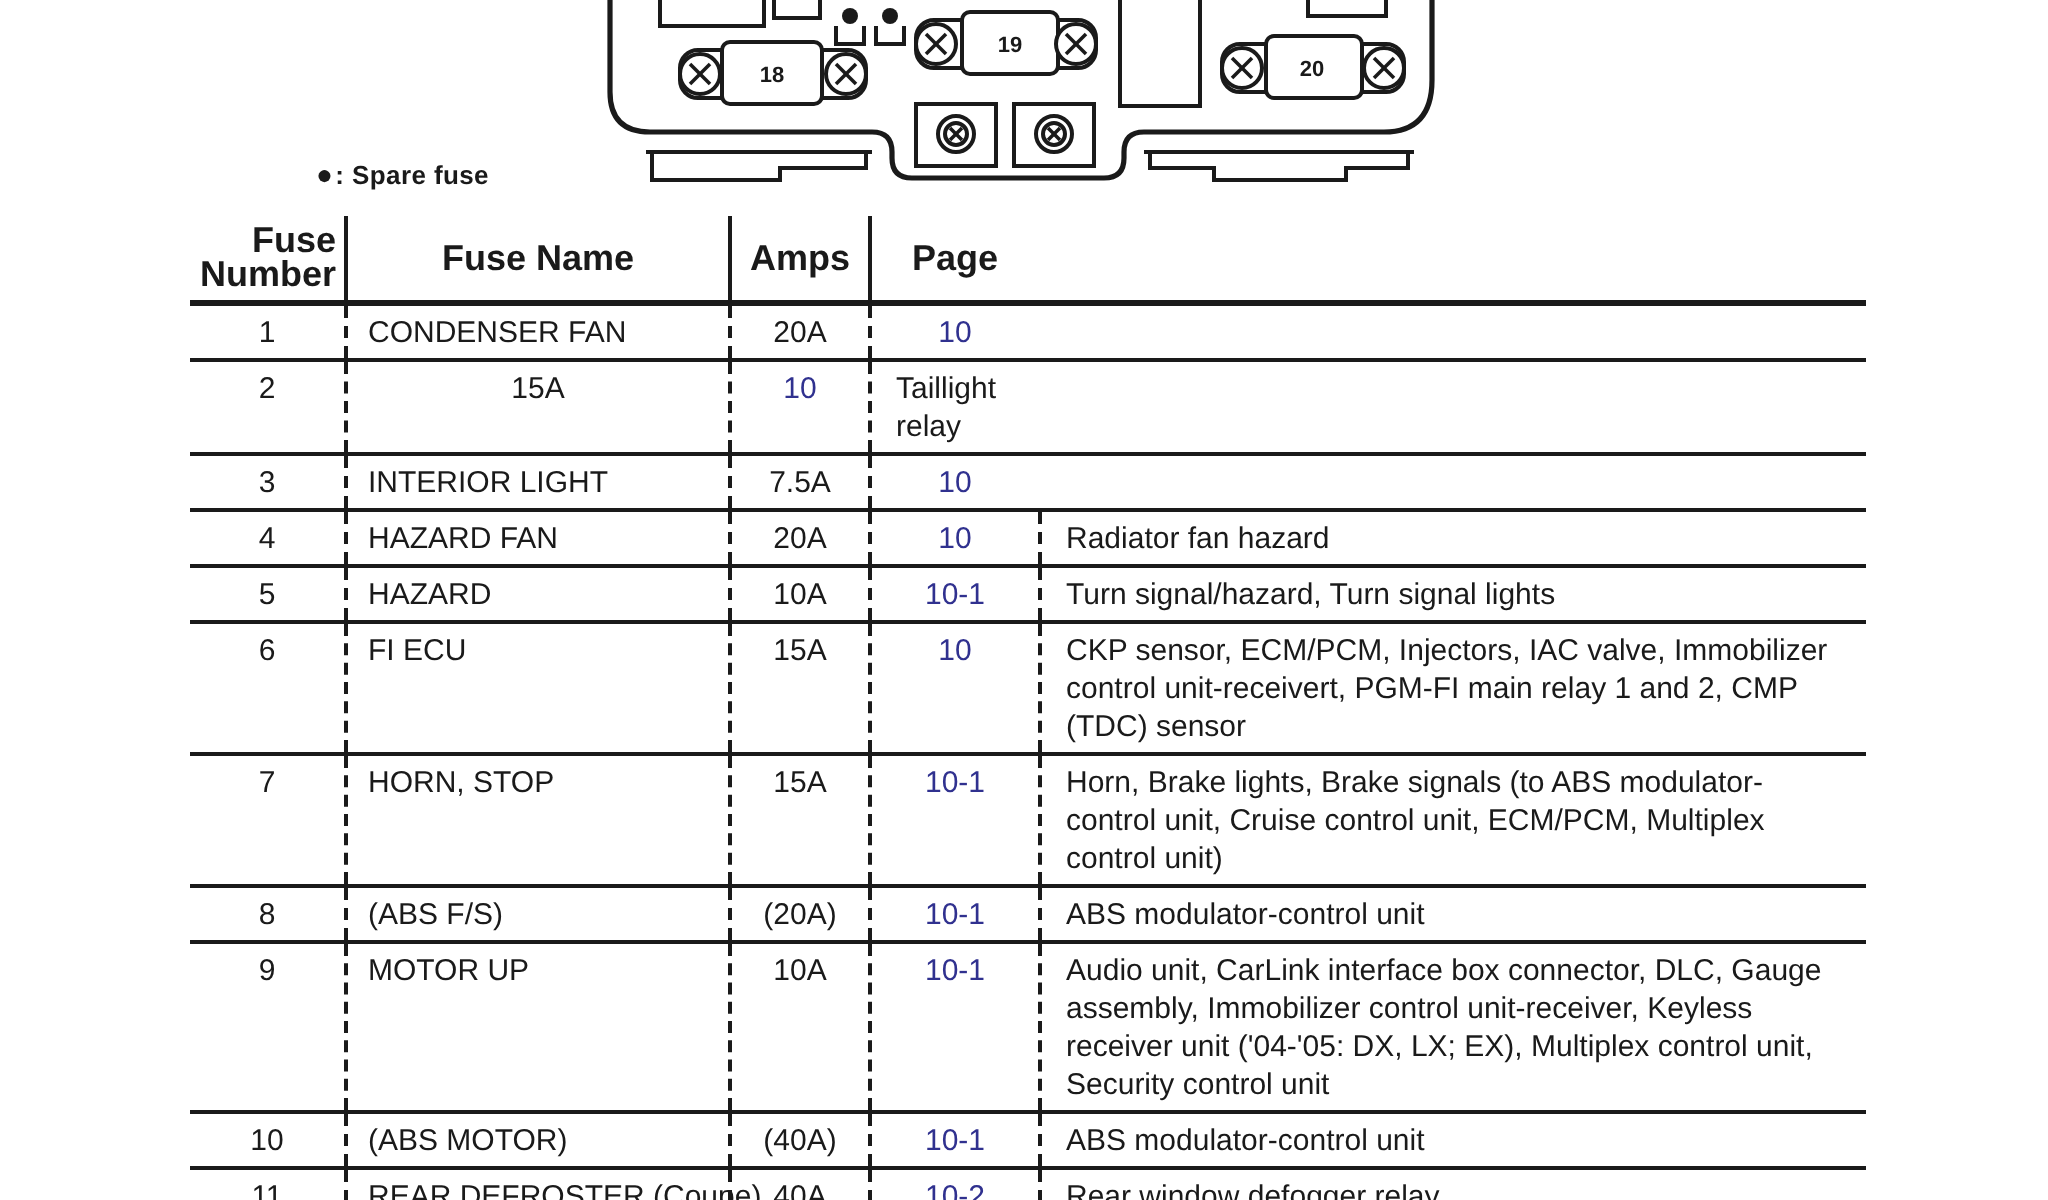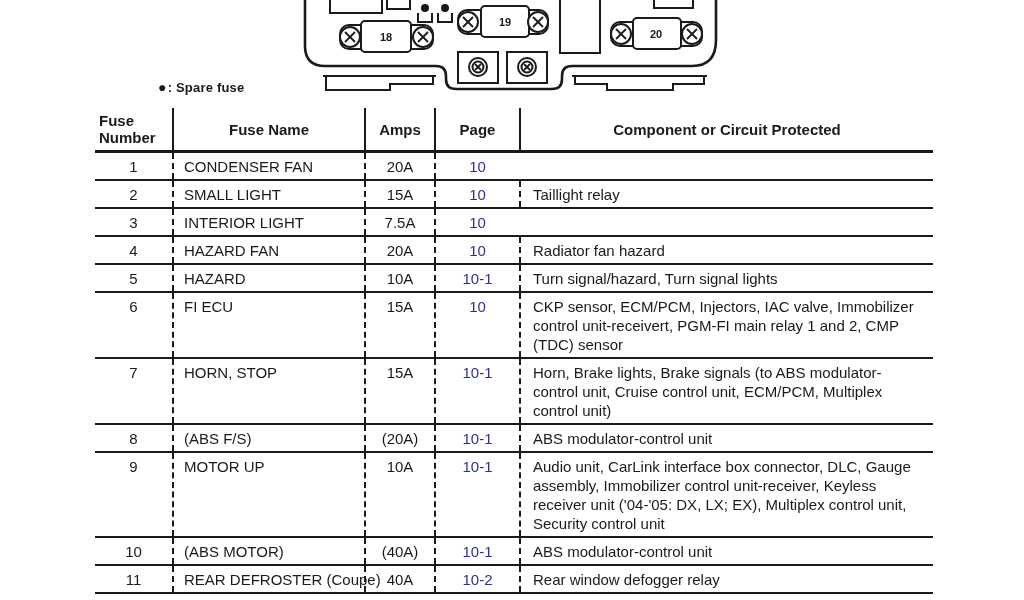--- a/index.html
+++ b/index.html
@@ -31,22 +31,22 @@
     font-size:13px;font-weight:bold;letter-spacing:.2px;
     display:flex;align-items:center;gap:1px;
   }
   .legend .bullet{font-size:14px;line-height:13px}
 
   
   .fuse-table{position:absolute;left:95px;top:108px;width:838px;background:var(--bg)}
   .thead,.trow{display:grid;grid-template-columns:77px 192px 70px 85px 414px}
   .thead{border-bottom:3px solid var(--ink);height:45px}
   .hcell{
-    display:flex;align-items:center;justify-content:center;text-align:left;
-    font-weight:bold;font-size:15px;line-height:17px;padding:0 4px;
+    display:flex;align-items:center;justify-content:center;text-align:right;
+    font-weight:bold;font-size:18px;line-height:17px;padding:0 4px;
   }
   .hcell + .hcell{border-left:2px solid var(--ink)}
   .trow{border-bottom:2px solid var(--ink)}
   .cell{
     font-size:15px;line-height:19px;
     padding:4px 6px 3px;min-height:26px;
   }
   .cell + .cell{border-left:2px dashed var(--ink)}
   .c-num,.c-amps,.c-page{text-align:center}
   .c-name{padding-left:10px;white-space:nowrap}
@@ -124,32 +124,30 @@
   <span class="bullet">●</span>
     <span>: Spare fuse</span>
 </div>
 
 <div class="fuse-table">
   <div class="thead">
     <div class="hcell">Fuse Number</div>
     <div class="hcell">Fuse Name</div>
     <div class="hcell">Amps</div>
     <div class="hcell">Page</div>
-    <div class="hcell">Component or Circuit Protected</div>
   </div>
   <div>
       <div class="trow">
     <div class="cell c-num">1</div>
     <div class="cell c-name">CONDENSER FAN</div>
     <div class="cell c-amps">20A</div>
     <div class="cell c-page">10</div>
   </div>
       <div class="trow">
     <div class="cell c-num">2</div>
-    <div class="cell c-name">SMALL LIGHT</div>
     <div class="cell c-amps">15A</div>
     <div class="cell c-page">10</div>
     <div class="cell c-comp">Taillight relay</div>
   </div>
       <div class="trow">
     <div class="cell c-num">3</div>
     <div class="cell c-name">INTERIOR LIGHT</div>
     <div class="cell c-amps">7.5A</div>
     <div class="cell c-page">10</div>
   </div>

